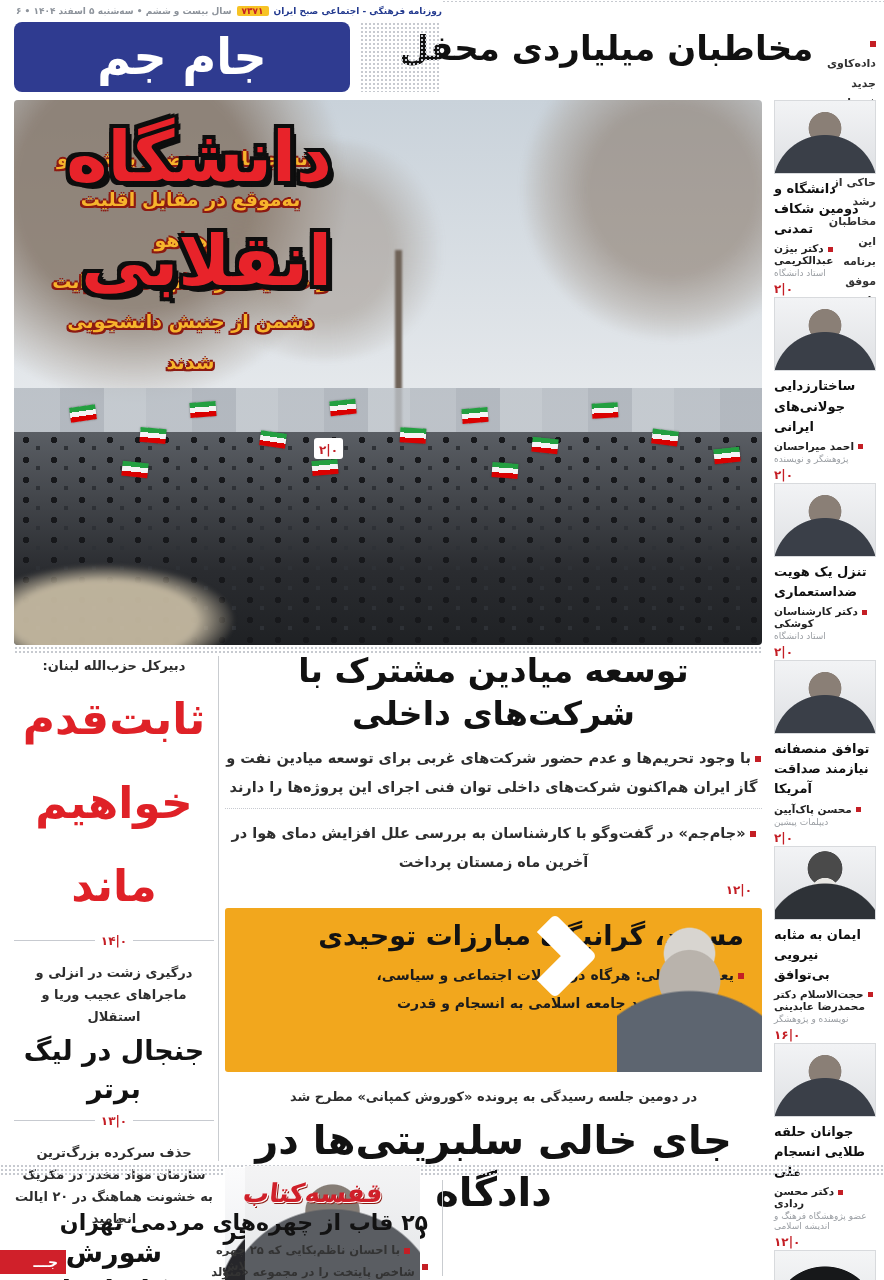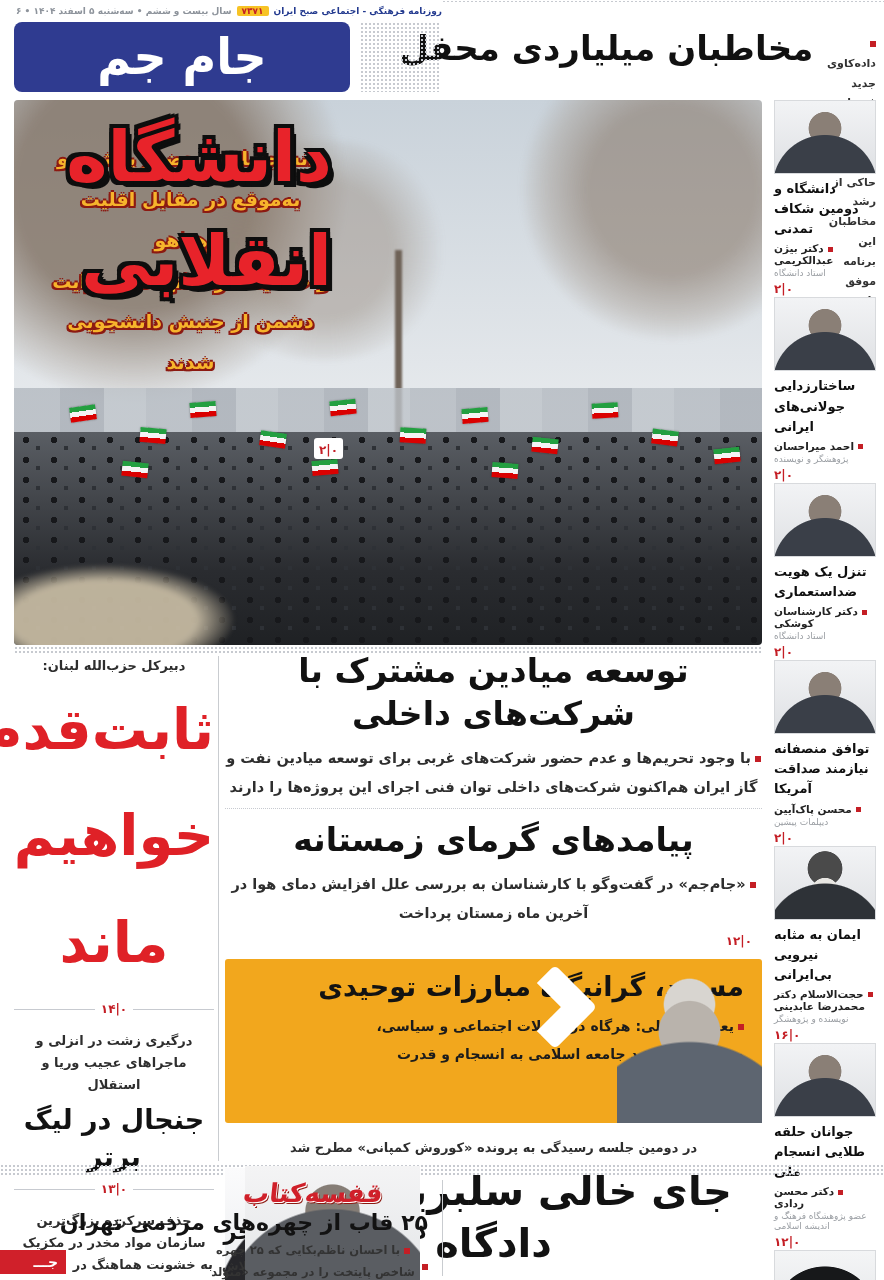--- a/index.html
+++ b/index.html
@@ -83,21 +83,21 @@
   .sauthor{ font-size:10.5px; font-weight:bold; color:#222; margin-top:3px; }
   .sauthor .bullet{ width:5px; height:5px; }
   .srole{ font-size:9px; color:#9a9ea3; margin-top:2px; }
   .scard .pbadge{ margin-top:2px; }
 
   
   .vline{ position:absolute; background:#c9ccd0; width:1px; }
 
   .leftcol{ position:absolute; left:14px; top:655px; width:200px; text-align:center; }
   .kicker{ font-size:13px; font-weight:bold; color:#2e2e2e; line-height:1.7; }
-  .red-head div{ font-size:56px; font-weight:bold; color:#df2127; line-height:1.9; }
+  .red-head div{ font-size:44px; font-weight:bold; color:#df2127; line-height:1.9; }
   .rule-badge{ display:flex; align-items:center; gap:6px; margin:6px 0 14px;text-align:center; }
   .rule-badge::before, .rule-badge::after{ content:""; flex:1; border-top:1px solid #c7cad0; }
   .black-head{ font-size:27px; font-weight:bold; color:#121212; line-height:1.4; margin-top:4px; }
 
   .centercol{ position:absolute; left:225px; top:650px; width:537px; }
   .cstory{ text-align:center; }
   .chead{ font-size:33px; font-weight:bold; color:#121212; line-height:1.3; }
   .csub{ font-size:14.5px; font-weight:bold; color:#2e2e2e; line-height:2; margin-top:8px; }
   .cbadge-row{ text-align:right; padding-right:10px; margin:2px 0 6px; }
   .sep{ border-top:1px dotted #c7cad0; margin:6px 0 10px; }
@@ -229,21 +229,21 @@
   </div>
   <div class="scard">
     <div class="portrait"></div>
     <div class="stitle">توافق منصفانه نیازمند صداقت آمریکا</div>
     <div class="sauthor"><span class="bullet"></span><span>محسن پاک‌آیین</span></div>
     <div class="srole">دیپلمات پیشین</div>
     <span class="pbadge">۲|۰</span>
   </div>
   <div class="scard">
     <div class="portrait cleric"></div>
-    <div class="stitle">ایمان به مثابه نیرویی بی‌ایرانی</div>
+    <div class="stitle">ایمان به مثابه نیرویی بی‌توافق</div>
     <div class="sauthor"><span class="bullet"></span><span>حجت‌الاسلام دکتر محمدرضا عابدینی</span></div>
     <div class="srole">نویسنده و پژوهشگر</div>
     <span class="pbadge">۱۶|۰</span>
   </div>
   <div class="scard">
     <div class="portrait"></div>
     <div class="stitle">جوانان حلقه طلایی انسجام ملی</div>
     <div class="sauthor"><span class="bullet"></span><span>دکتر محسن ردادی</span></div>
     <div class="srole">عضو پژوهشگاه فرهنگ و اندیشه اسلامی</div>
     <span class="pbadge">۱۲|۰</span>
@@ -281,21 +281,20 @@
 </div>
 
 <div class="centercol">
   <div class="cstory">
     <div class="chead">توسعه میادین مشترک با شرکت‌های داخلی</div>
     <div class="csub"><span class="bullet"></span><span>با وجود تحریم‌ها و عدم حضور شرکت‌های غربی برای توسعه میادین نفت و گاز ایران هم‌اکنون شرکت‌های داخلی توان فنی اجرای این پروژه‌ها را دارند</span></div>
   </div>
   <div class="sep"></div>
 
   <div class="cstory">
-    <div class="chead">پیامدهای گرمای زمستانه</div>
     <div class="csub"><span class="bullet"></span><span>«جام‌جم» در گفت‌وگو با کارشناسان به بررسی علل افزایش دمای هوا در آخرین ماه زمستان پرداخت</span></div>
     <div class="cbadge-row" style="text-align:right;"><span class="pbadge">۱۲|۰</span></div>
   </div>
 
   <div class="yellowbox">
     <div class="chev"></div>
     <div class="ybox-portrait"></div>
     <div class="ytitle">مسجد، گرانیگاه مبارزات توحیدی</div>
     <div class="ysub"><span class="bullet"></span><span>یعقوب توکلی: هرگاه در تحولات اجتماعی و سیاسی، مساجد محور شد جامعه اسلامی به انسجام و قدرت رسید</span></div>
     <span class="ybadge">۱۶|۰</span>

